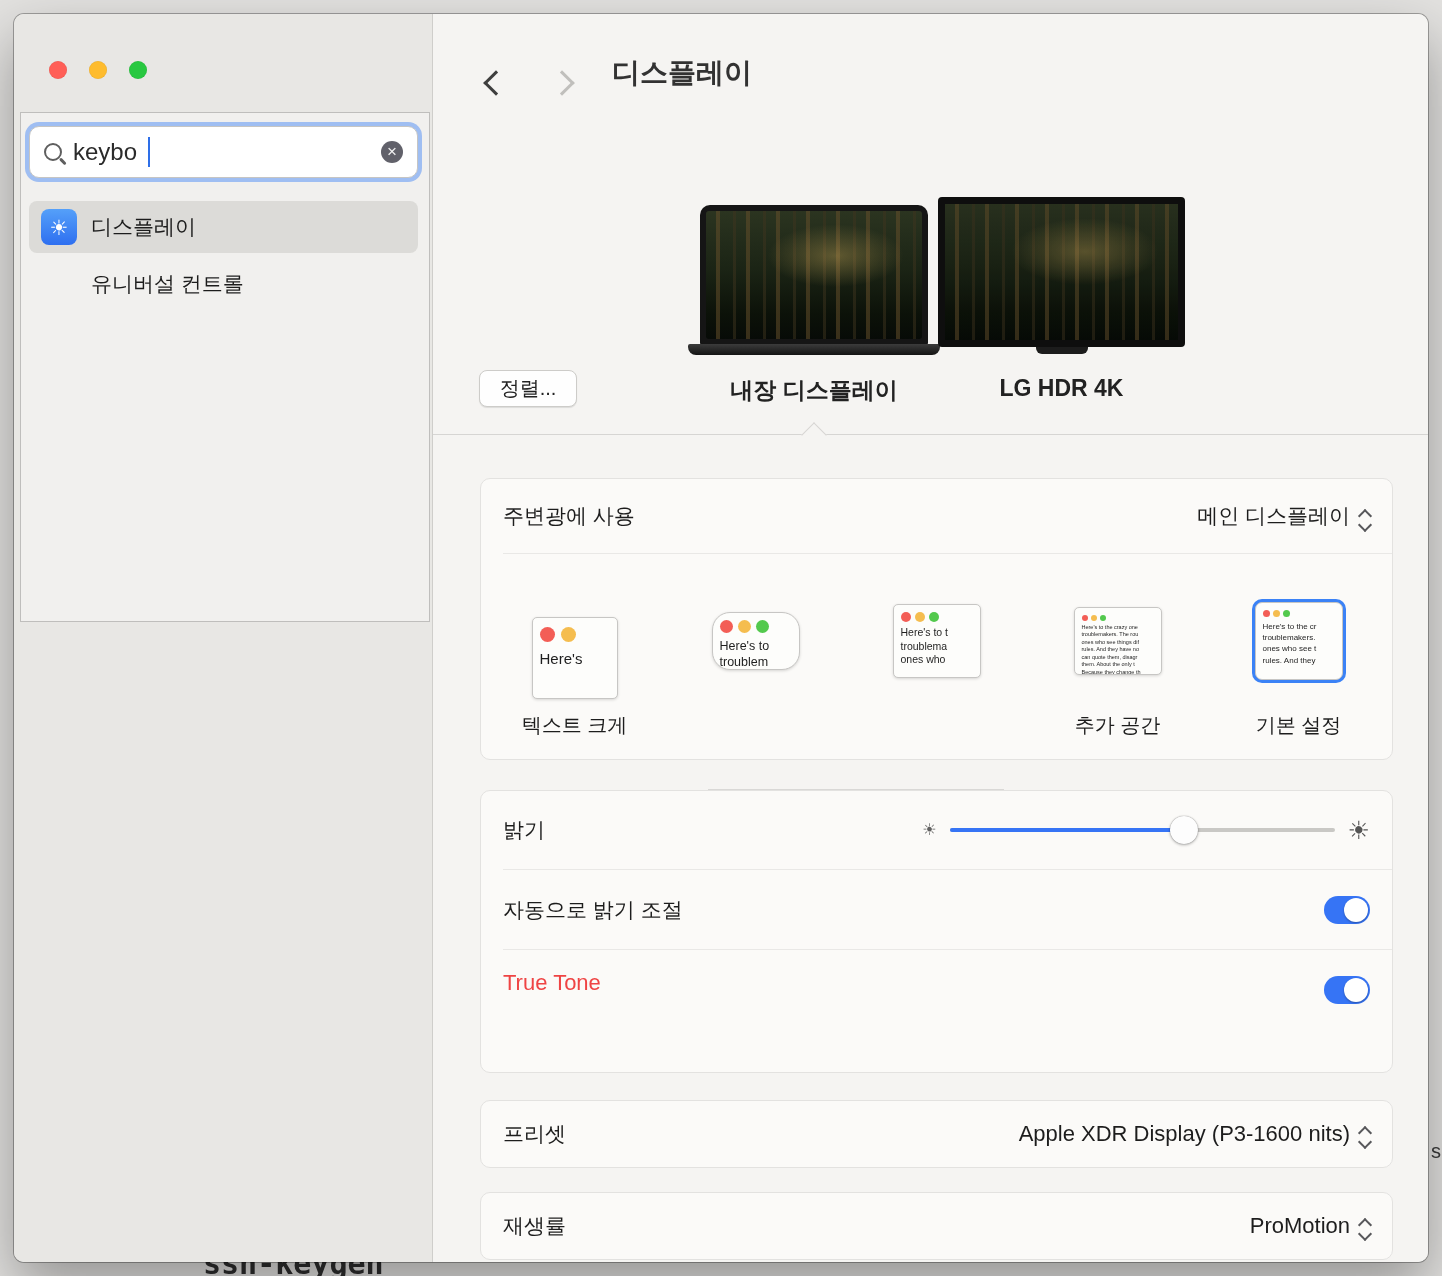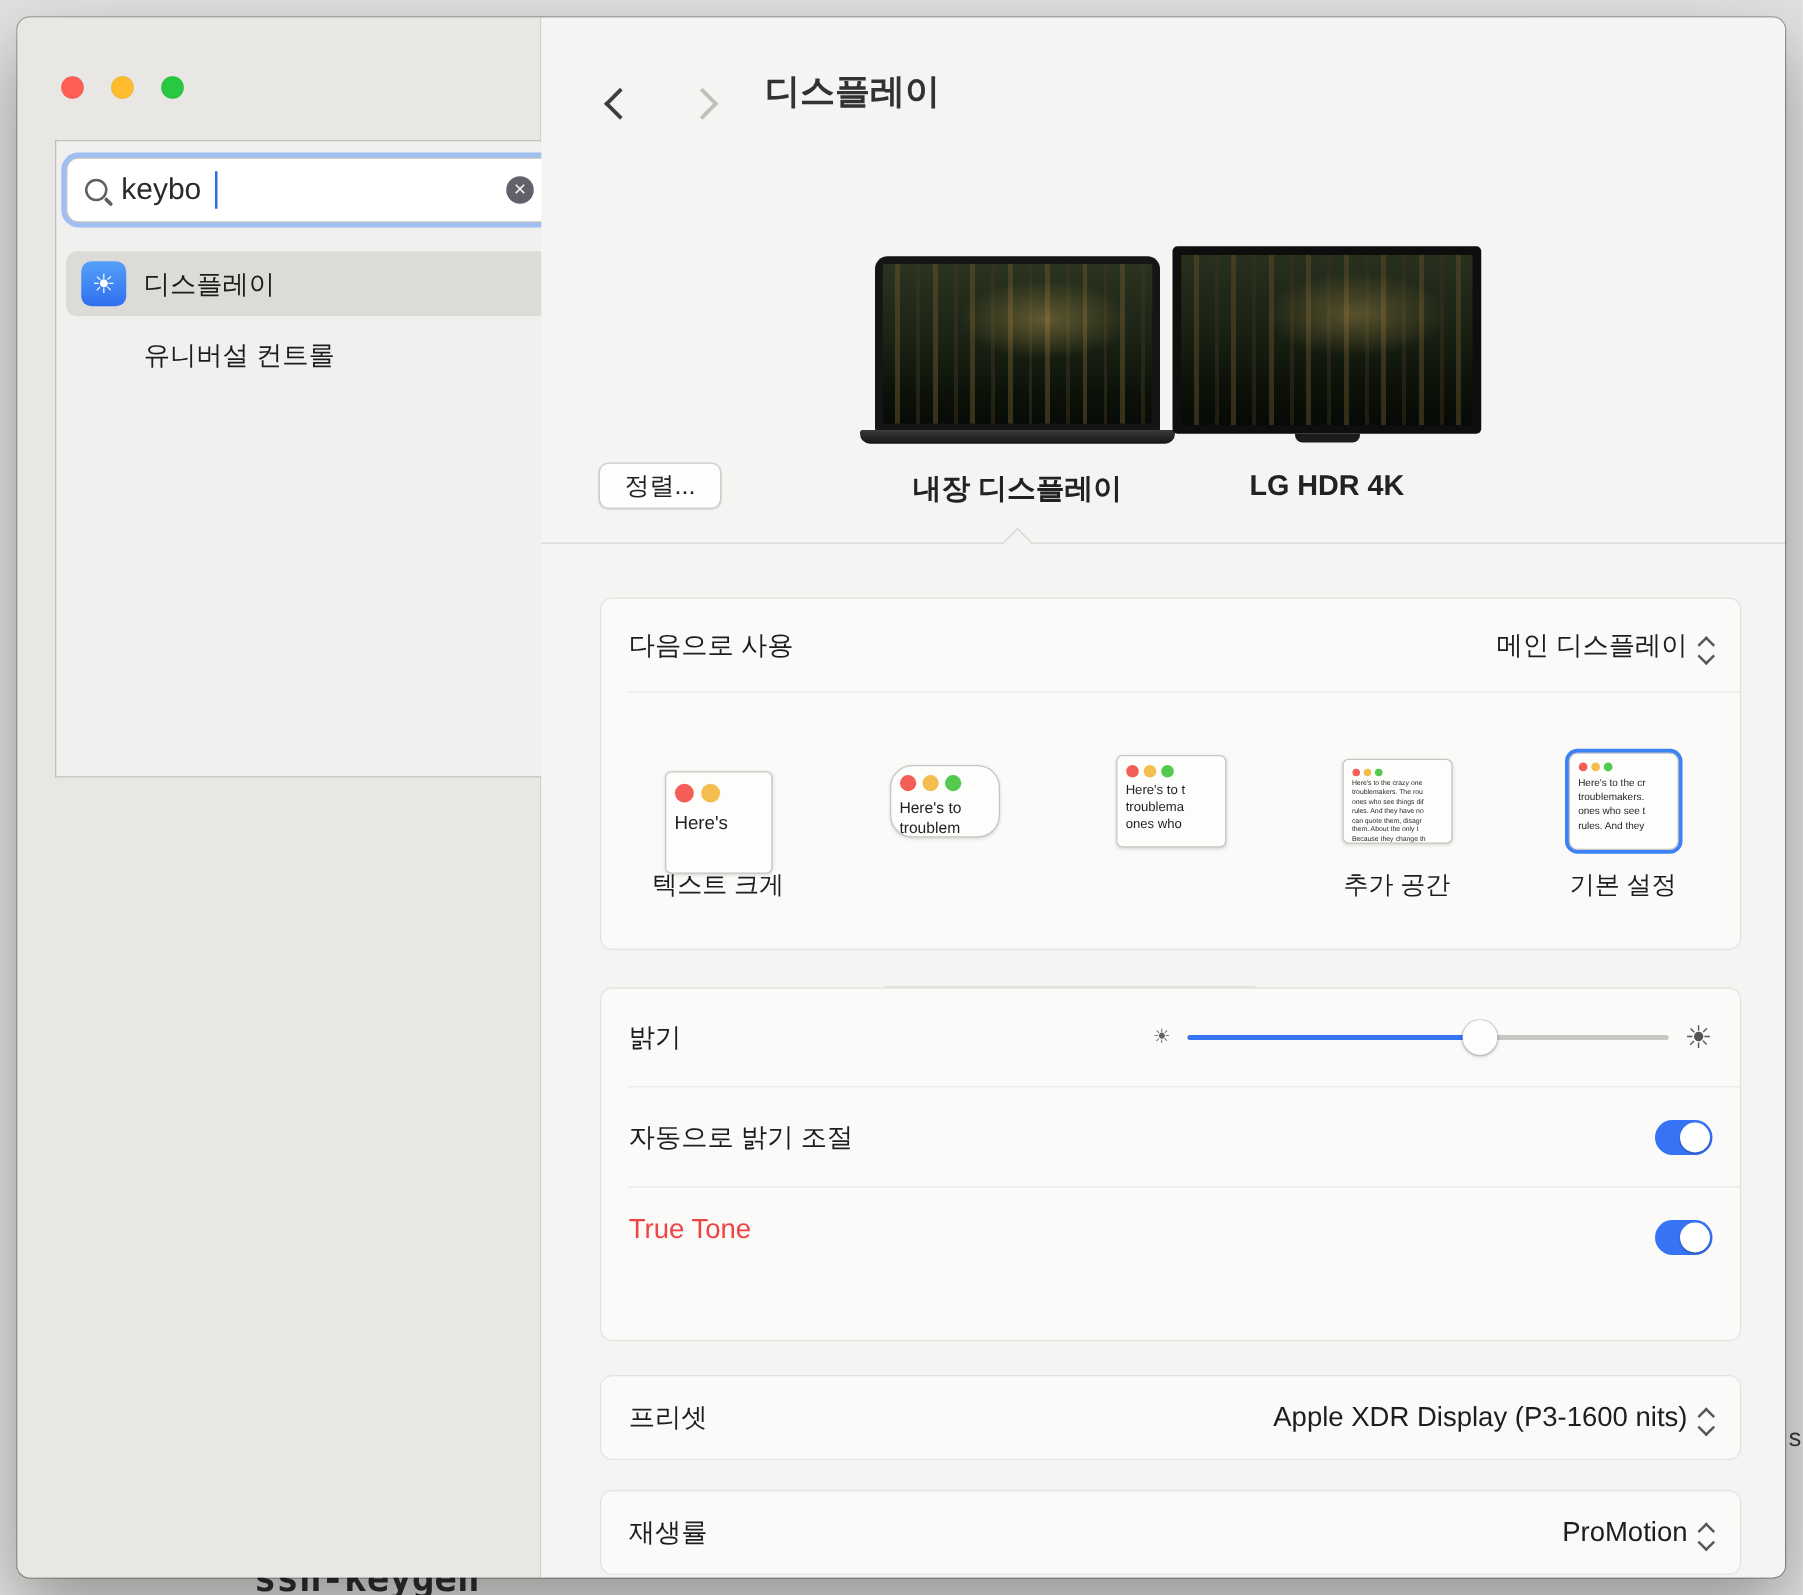--- a/index.html
+++ b/index.html
@@ -17,21 +17,21 @@
     background:#f5f4f2;box-shadow:0 0 0 1px rgba(0,0,0,.30),0 25px 60px rgba(0,0,0,.35);
     overflow:hidden;display:flex;}
 
   
   .sidebar{width:418px;flex:none;background:#e8e7e4;border-right:1px solid #cfcecb;position:relative;}
   .traffic{position:absolute;left:35px;top:47px;display:flex;gap:22px;}
   .light{width:18px;height:18px;border-radius:50%;box-shadow:inset 0 0 1px rgba(0,0,0,.2);}
   .light.red{background:#ff5f57;} .light.yellow{background:#febc2e;} .light.green{background:#28c840;}
 
   .search-panel{position:absolute;left:6px;top:98px;width:410px;height:510px;box-sizing:border-box;
-    background:#f1f0ee;border:1px solid #bfbebc;margin-left:24px;}
+    background:#f1f0ee;border:1px solid #bfbebc;}
   .search-field{position:absolute;left:8px;top:13px;width:389px;height:52px;box-sizing:border-box;
     background:#fff;border:1px solid #c6c5c3;border-radius:10px;
     box-shadow:0 0 0 4px rgba(77,139,245,.50);display:flex;align-items:center;padding:0 14px;gap:11px;}
   .mag{width:14px;height:14px;border:2.5px solid #5f5f5f;border-radius:50%;position:relative;flex:none;}
   .mag::after{content:"";position:absolute;width:8px;height:2.5px;background:#5f5f5f;border-radius:2px;
     transform:rotate(45deg);right:-7px;bottom:-3px;}
   .search-text{font-size:24px;color:#2b2b2b;}
   .caret{width:2px;height:30px;background:#2e6fe8;display:inline-block;}
   .clear-btn{margin-left:auto;width:22px;height:22px;border-radius:50%;background:#61616a;
     color:#f2f2f2;display:flex;align-items:center;justify-content:center;flex:none;cursor:default;}
@@ -105,21 +105,21 @@
   .options{position:relative;display:flex;justify-content:center;gap:89px;padding-top:42px;}
   .labels-line{position:absolute;left:227px;top:235px;width:296px;height:1px;background:#d9d8d6;}
   .opt{width:92px;display:flex;flex-direction:column;align-items:center;}
   .thumb-box{height:90px;display:flex;align-items:center;justify-content:center;}
   .thumb{background:#fdfdfb;border:1px solid #c7c6c4;border-radius:5px;box-shadow:0 1px 3px rgba(0,0,0,.15);
     padding:7px;box-sizing:border-box;overflow:hidden;color:#1f1f1f;}
   .dots{display:flex;}
   .dot{border-radius:50%;flex:none;}
   .dot.r{background:#f35e56;} .dot.y{background:#f5bd4f;} .dot.g{background:#53c94d;}
   .tline{white-space:nowrap;}
-  .opt-label{margin-top:8px;height:26px;font-size:20px;color:#1d1d1d;white-space:nowrap;}
+  .opt-label{margin-top:26px;height:26px;font-size:20px;color:#1d1d1d;white-space:nowrap;}
 
   .o1 .thumb{width:86px;height:82px;padding-top:9px;margin-top:33px;}
   .o1 .dot{width:15px;height:15px;margin-right:6px;}
   .o1 .tline{font-size:15px;margin-top:8px;}
   .o2 .thumb{width:88px;height:58px;border-radius:18px;}
   .o2 .dot{width:13px;height:13px;margin-right:5px;}
   .o2 .tline{font-size:12.5px;line-height:1.3;} .o2 .dots{margin-bottom:5px;}
   .o3 .thumb{width:88px;height:74px;}
   .o3 .dot{width:10px;height:10px;margin-right:4px;}
   .o3 .tline{font-size:10.5px;line-height:1.3;} .o3 .dots{margin-bottom:4px;}
@@ -206,21 +206,21 @@
       <div class="lg-stand"></div>
       <div class="display-label builtin">내장 디스플레이</div>
       <div class="display-label lg">LG HDR 4K</div>
       <button class="arrange-btn" style="font-family:inherit;">정렬...</button>
 
       <div class="big-divider"></div>
       <div class="notch"></div>
 
       <section class="card card1">
         <div class="row h74">
-          <span class="row-label">다음으로 사용</span>
+          <span class="row-label">주변광에 사용</span>
           <span class="dropdown">
             <span class="dropdown-value">메인 디스플레이</span>
             <span class="updown">
                 <i class="up"></i>
                 <i class="down"></i>
               </span>
           </span>
         </div>
         <div class="inner-divider"></div>
 

